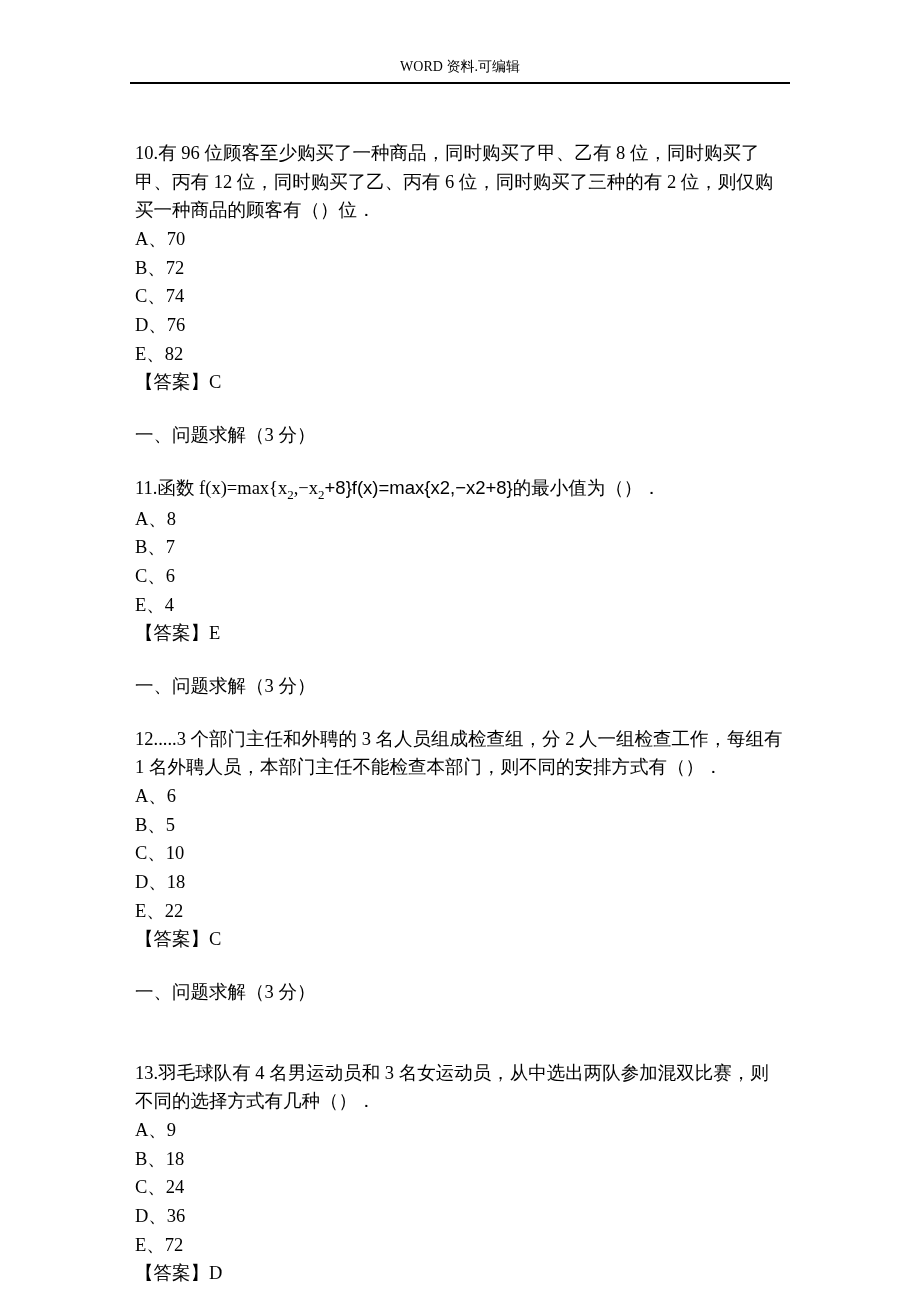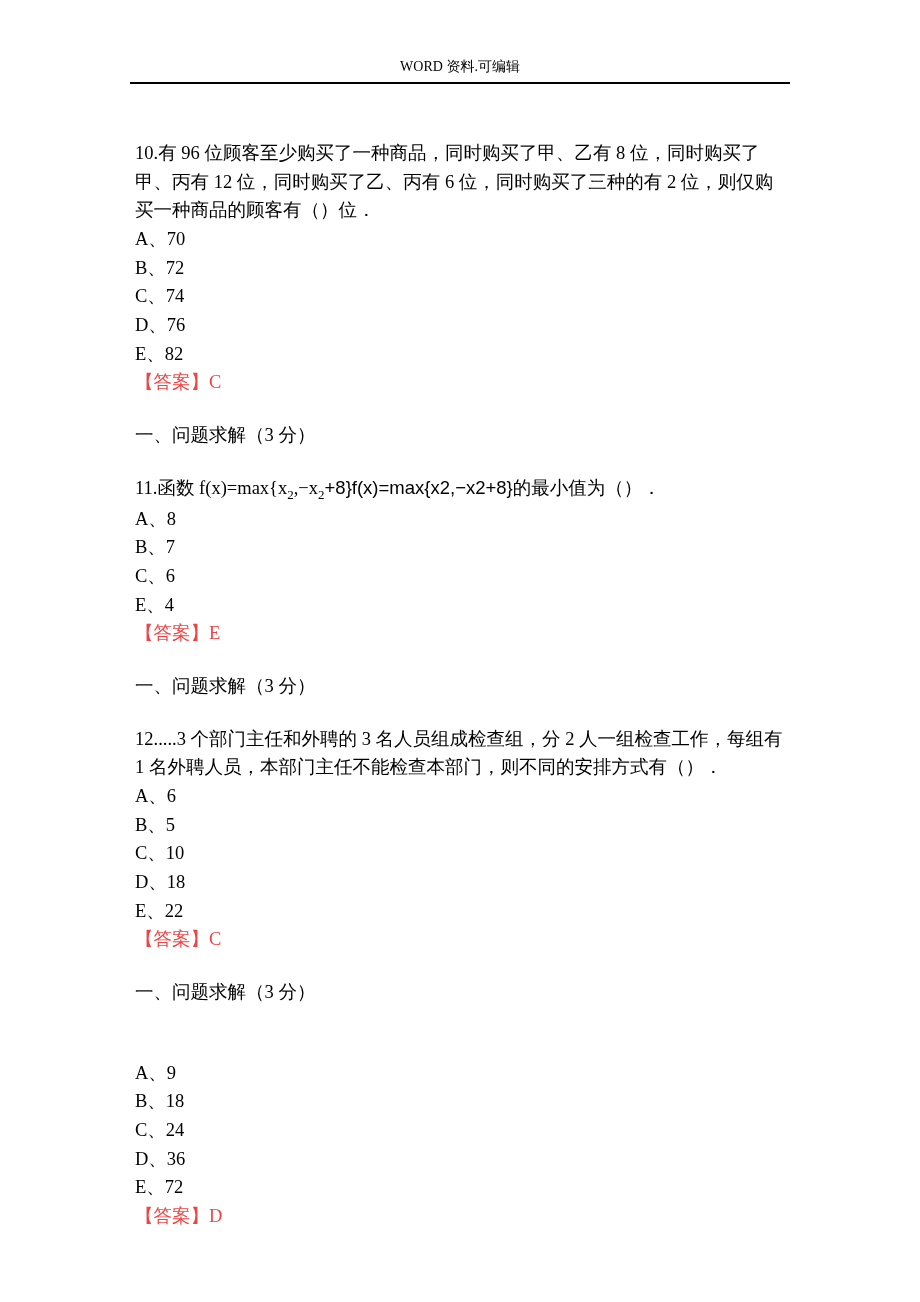--- a/index.html
+++ b/index.html
@@ -35,21 +35,21 @@
     .question-block {
       margin-bottom: 24px;
     }
     .question-text {
       margin-bottom: 0px;
     }
     .option {
       display: block;
     }
     .answer {
-      color: #ef4444;
+      color: #000000;
       font-family: "SimSun", "宋体", serif;
     }
     .section-label {
       margin-top: 24px;
       margin-bottom: 24px;
     }
     .extra-gap {
       height: 28px;
     }
     .sub {
@@ -101,20 +101,21 @@
     <span class="option">D、18</span>
     <span class="option">E、22</span>
     <span class="answer">【答案】C</span>
   </div>
 
   <div class="section-label">一、问题求解（3 分）</div>
 
   <div class="extra-gap"></div>
 
   <div class="question-block">
+    <div class="question-text"><span>13</span>.<span>羽毛球队有 4 名男运动员和 3 名女运动员，从中选出两队参加混双比赛，则不同的选择方式有几种（）．</span></div>
     <span class="option">A、9</span>
     <span class="option">B、18</span>
     <span class="option">C、24</span>
     <span class="option">D、36</span>
     <span class="option">E、72</span>
     <span class="answer">【答案】D</span>
   </div>
 
 </div>
 

